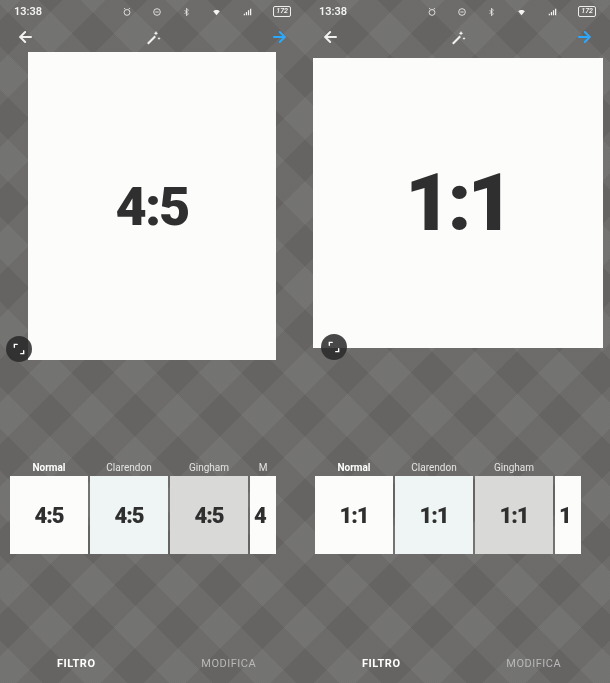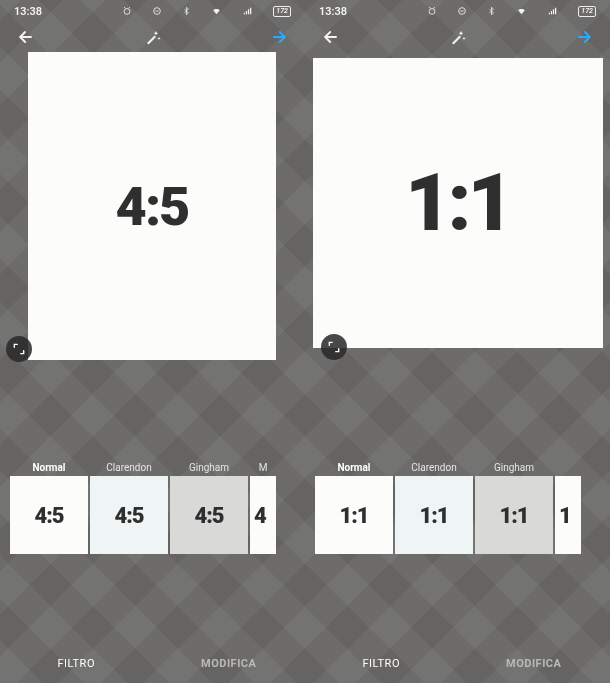--- a/index.html
+++ b/index.html
@@ -35,21 +35,21 @@
   .status-bar {
     height: 22px;
     display: flex;
     align-items: center;
     justify-content: space-between;
     padding: 0 14px;
     color: #f3f3f3;
     font-size: 11px;
     font-weight: 600;
   }
-  .status-icons { display: flex; gap: 20px; align-items: flex-start; font-style: italic; }
+  .status-icons { display: flex; gap: 20px; align-items: flex-end; font-style: italic; }
   .status-icons .ic { display: inline-flex; }
   
   .toolbar {
     height: 30px;
     display: flex;
     align-items: center;
     justify-content: space-between;
     padding: 0 12px;
   }
   .tb-center { flex:1; display:flex; justify-content:center; }
@@ -156,23 +156,23 @@
     height: 40px;
     display:flex;
     align-items:center;
   }
   .bottom-tab {
     flex:1;
     text-align:center;
     font-size: 11px;
     letter-spacing: 0.5px;
     color:#b9b9b9;
-    font-weight:700;
-  }
-  .bottom-tab.active { color:#ffffff; font-weight:400; }
+    font-weight:400;
+  }
+  .bottom-tab.active { color:#ffffff; font-weight:700; }
 </style>
 </head>
 <body>
 <div class="bg-pattern"></div>
 
 <div class="panels">
 
   <div class="panel panel-left">
     <div class="status-bar">
       <span>13:38</span>

